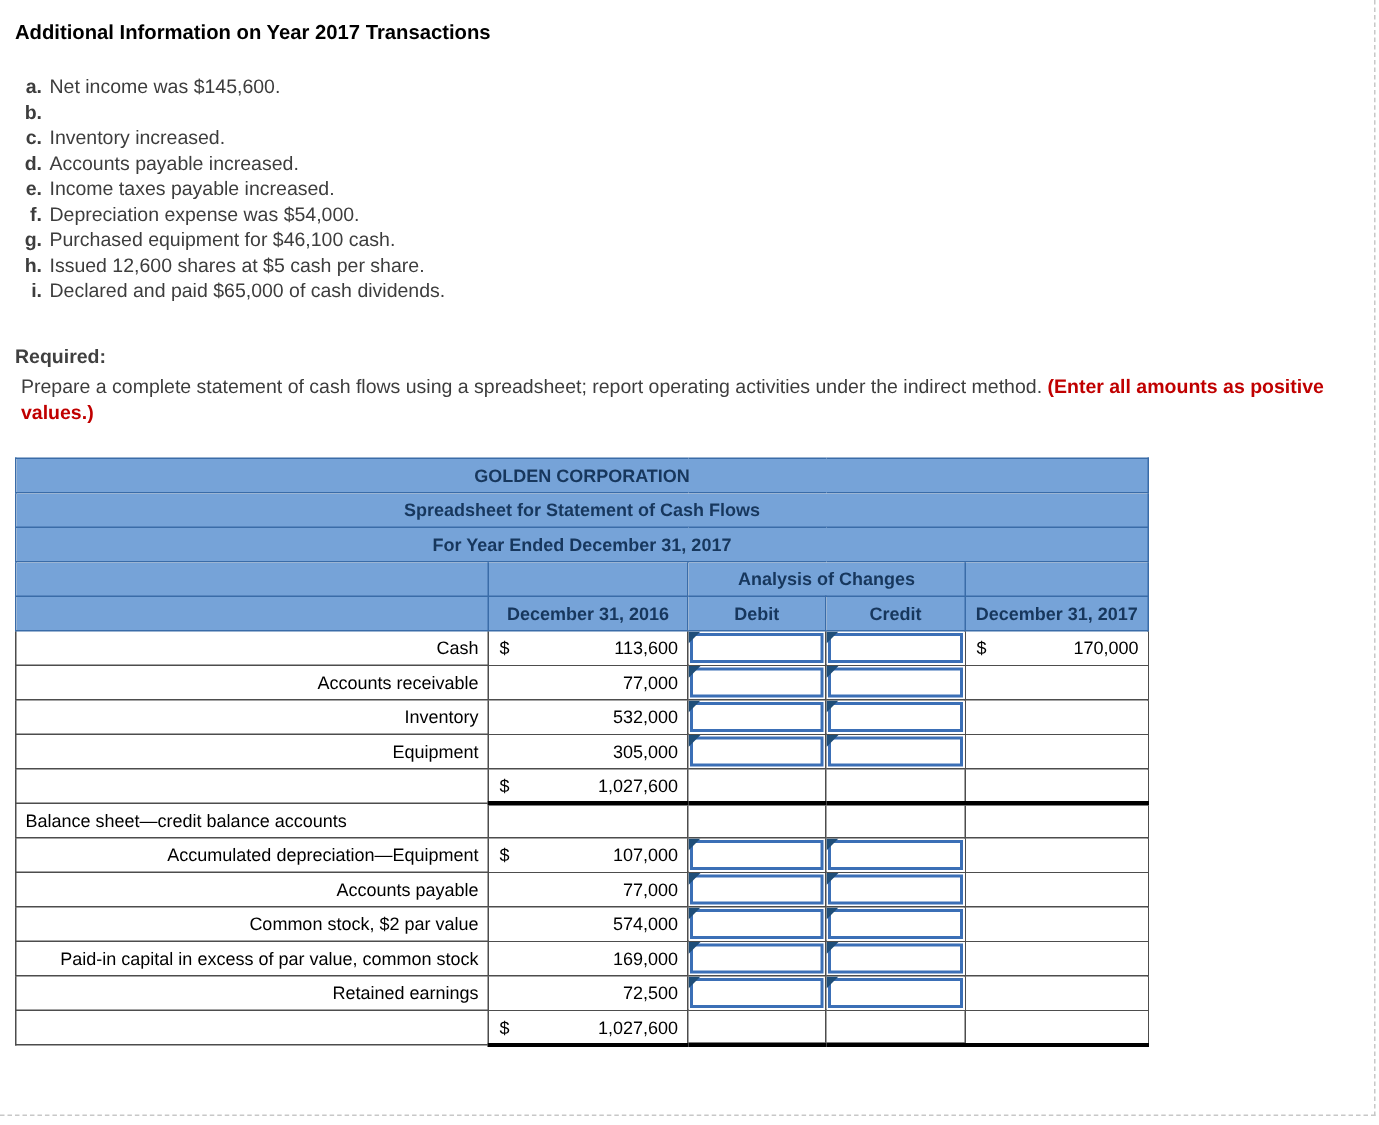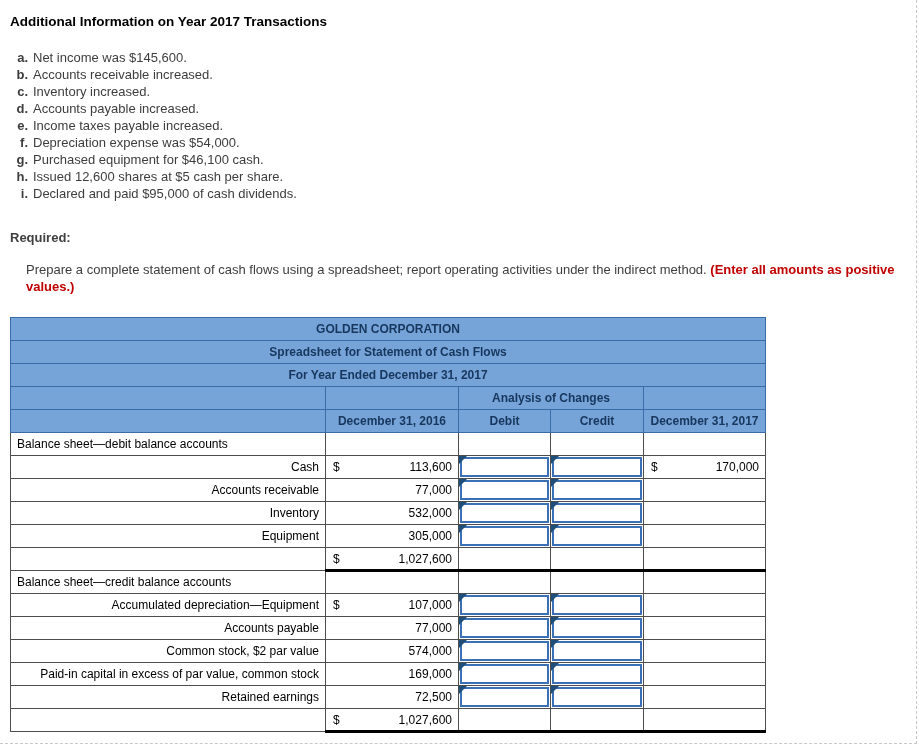--- a/index.html
+++ b/index.html
@@ -45,21 +45,21 @@
     margin-right: 5px;
     color: #3d3d3d;
   }
   .required-heading {
     margin: 28px 0 4px 0;
     font-size: 13px;
     font-weight: bold;
     color: #404040;
   }
   .required-paragraph {
-    margin: 16px;
+    margin: 4px;
     max-width: 899px;
     font-size: 13px;
     line-height: 17px;
     color: #3d3d3d;
   }
   .required-em {
     color: var(--emphasis-red, #c00000);
     font-weight: bold;
   }
 
@@ -133,21 +133,20 @@
 
   <div class="heading">Additional Information on Year 2017 Transactions</div>
 
   <div class="info-list">
     <div class="info-line">
         <span class="info-letter">a.</span>
         <span>Net income was $145,600.</span>
       </div>
     <div class="info-line">
         <span class="info-letter">b.</span>
-        <span>Accounts receivable increased.</span>
       </div>
     <div class="info-line">
         <span class="info-letter">c.</span>
         <span>Inventory increased.</span>
       </div>
     <div class="info-line">
         <span class="info-letter">d.</span>
         <span>Accounts payable increased.</span>
       </div>
     <div class="info-line">
@@ -161,21 +160,21 @@
     <div class="info-line">
         <span class="info-letter">g.</span>
         <span>Purchased equipment for $46,100 cash.</span>
       </div>
     <div class="info-line">
         <span class="info-letter">h.</span>
         <span>Issued 12,600 shares at $5 cash per share.</span>
       </div>
     <div class="info-line">
         <span class="info-letter">i.</span>
-        <span>Declared and paid $95,000 of cash dividends.</span>
+        <span>Declared and paid $65,000 of cash dividends.</span>
       </div>
   </div>
 
   <div class="required-heading">Required:</div>
   <p class="required-paragraph">
     <span>Prepare a complete statement of cash flows using a spreadsheet; report operating activities under the indirect method.</span>
     <span class="required-em">(Enter all amounts as positive values.)</span>
   </p>
 
   <table class="sheet">
@@ -205,27 +204,20 @@
       <tr>
         <th></th>
         <th>December 31, 2016</th>
         <th>Debit</th>
         <th>Credit</th>
         <th>December 31, 2017</th>
       </tr>
     </thead>
     <tbody>
 
-      <tr>
-        <td class="c-section">Balance sheet—debit balance accounts</td>
-        <td class="c-money"></td>
-        <td></td>
-        <td></td>
-        <td class="c-money"></td>
-      </tr>
 
       <tr>
         <td class="c-name">Cash</td>
         <td class="c-money"><span class="cur">$</span><span>113,600</span></td>
         <td class="c-input">
             <span class="corner"></span>
             <div class="inputbox"></div>
           </td>
         <td class="c-input">
             <span class="corner"></span>

